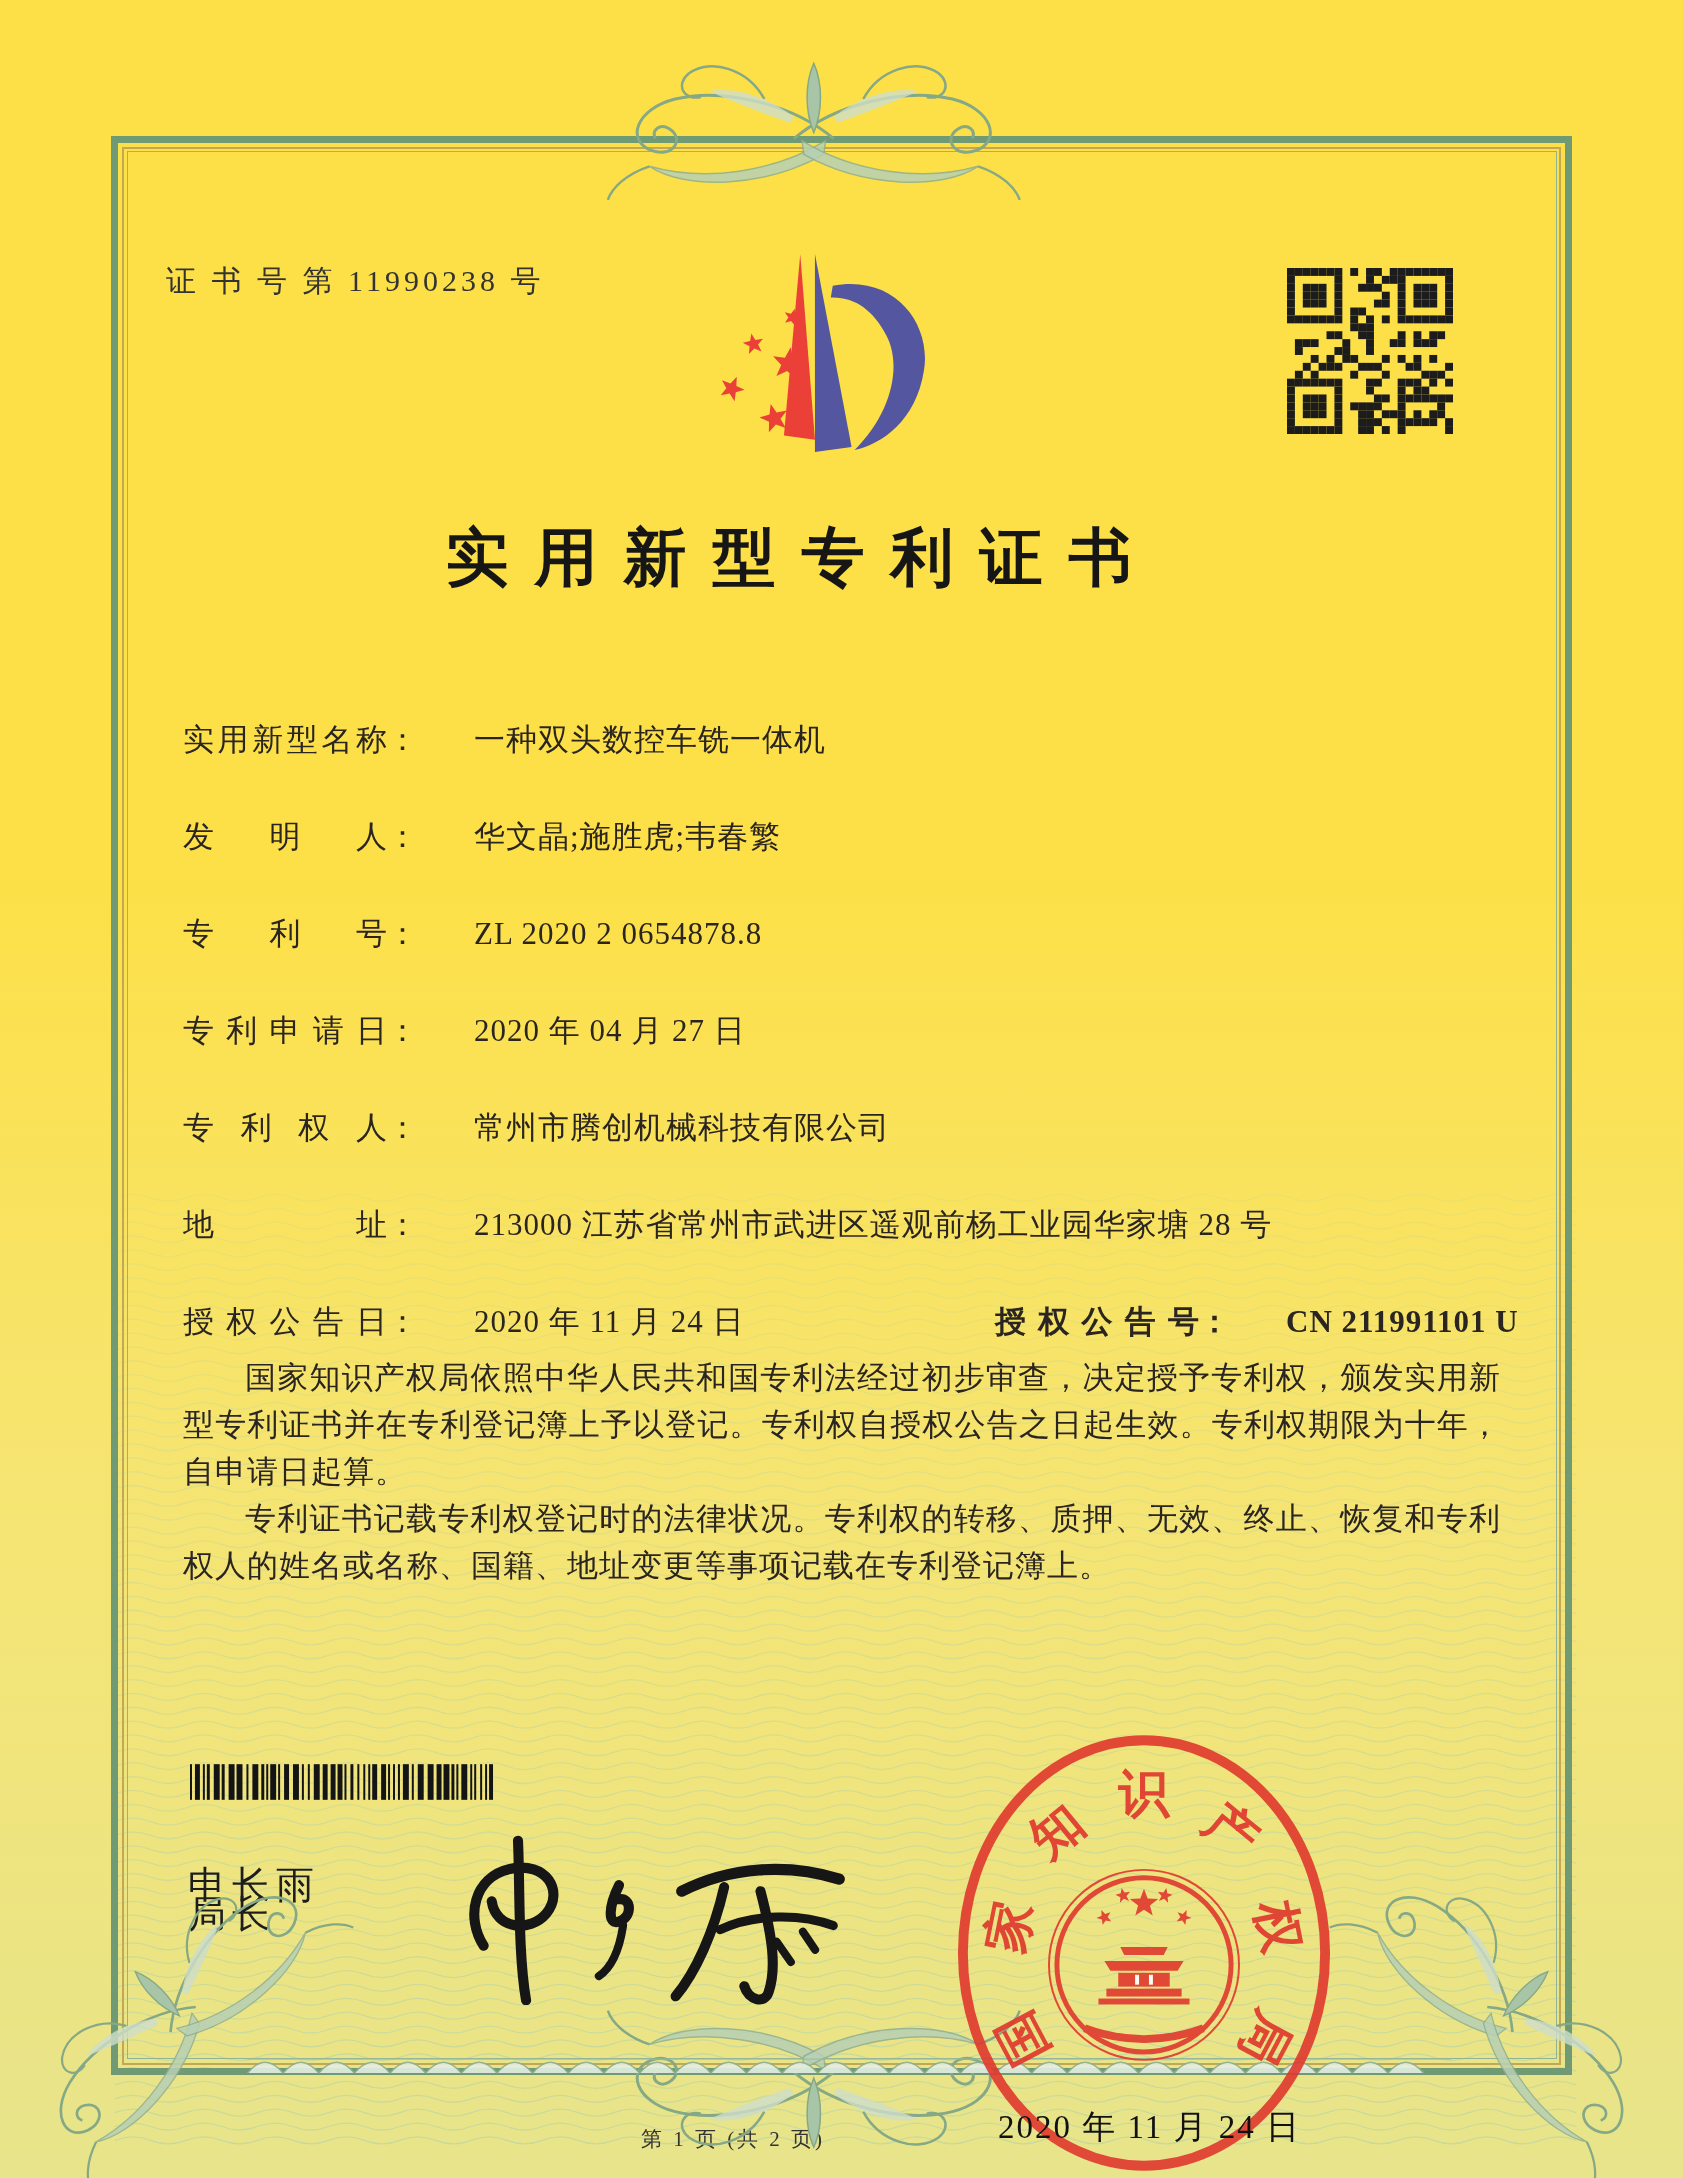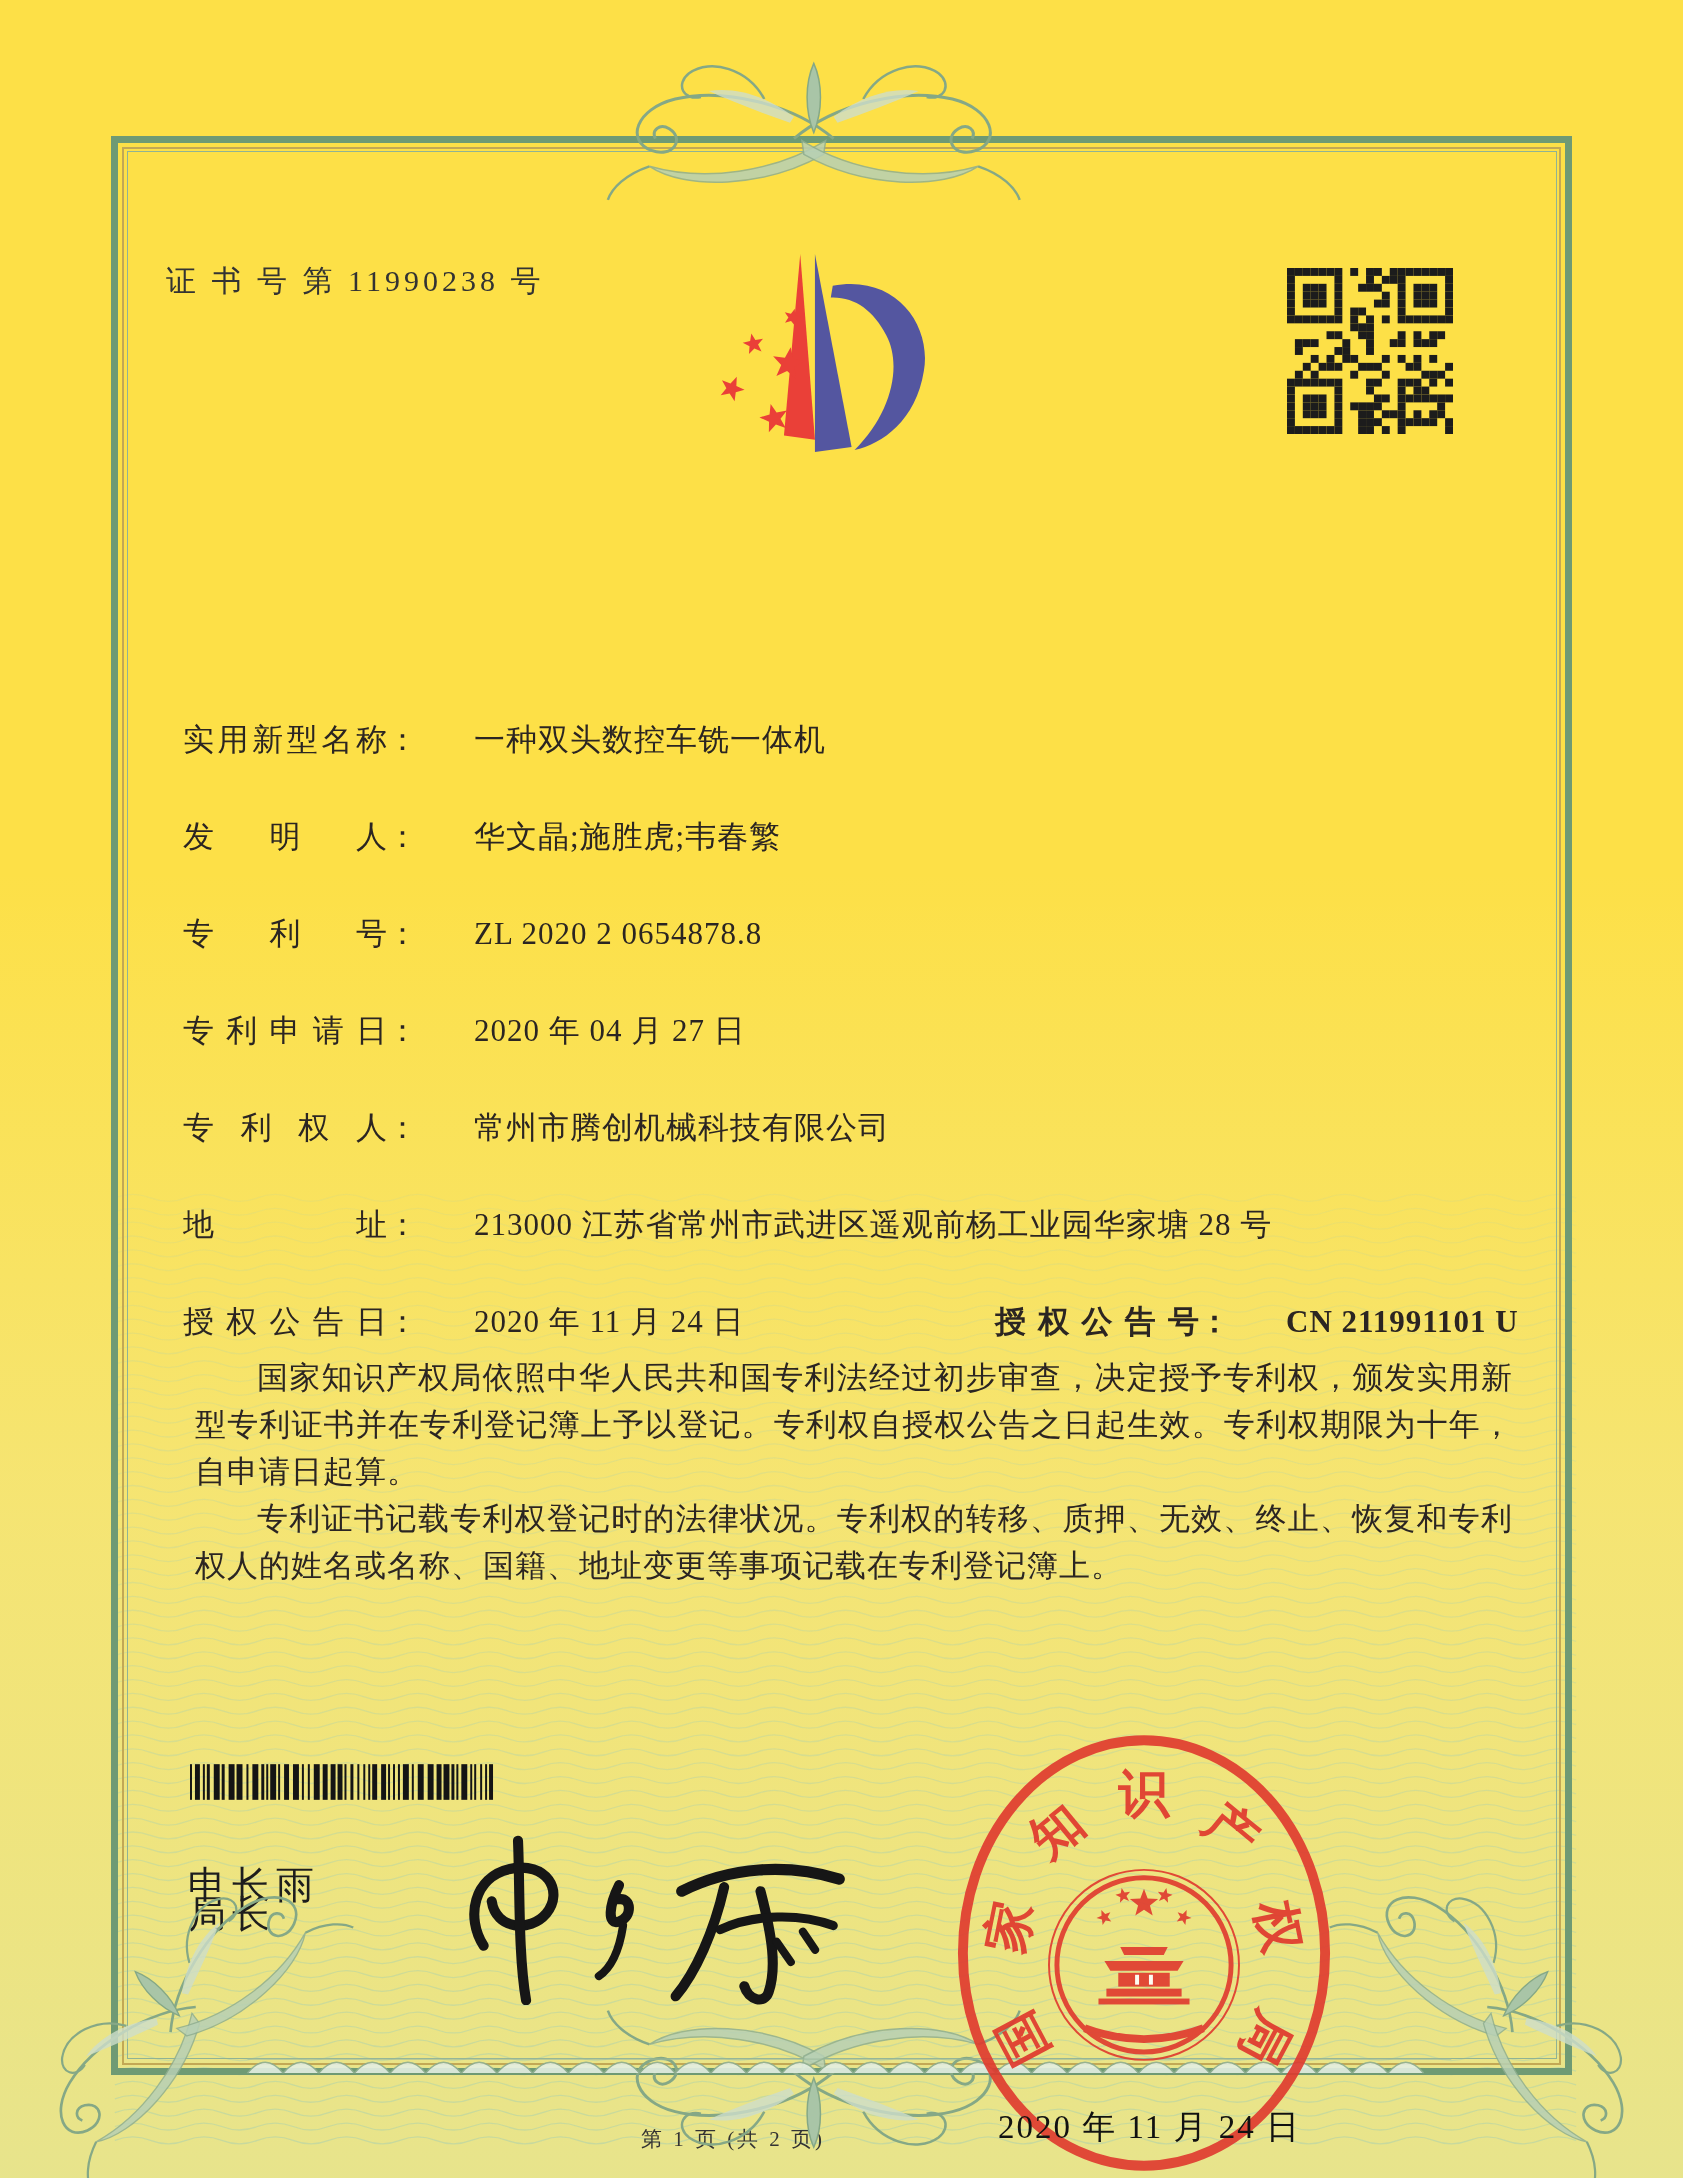--- a/index.html
+++ b/index.html
@@ -22,21 +22,21 @@
   .cert-no{left:166px;top:261px;font-size:30px;letter-spacing:4px;color:#333;}
   .title{left:168px;top:515px;width:1267px;text-align:center;font-size:63px;
     font-weight:bold;letter-spacing:26px;color:#161616;}
   .frow{left:183px;height:46px;font-size:31px;color:#2b2522;white-space:nowrap;}
   .flabel{display:inline-block;width:204px;text-align:justify;text-align-last:justify;
     vertical-align:top;}
   .fcolon{display:inline-block;margin-right:8px;}
   .fvalue{letter-spacing:1px;margin-left:48px;}
   .frow2{left:812px;top:0;font-weight:bold;}
   .paras{left:183px;top:1354px;width:1318px;font-size:31px;line-height:47px;
-    color:#2b2522;text-align:justify;letter-spacing:1px;margin-left:12px;}
+    color:#2b2522;text-align:justify;letter-spacing:1px;}
   .paras p{margin:0;text-indent:2em;}
   .issuer-title{left:188px;top:1889px;font-size:38px;letter-spacing:6px;color:#1d1d1d;
     font-family:"Liberation Sans","DejaVu Sans",sans-serif;}
   .issuer-name{left:188px;top:1860px;font-size:38px;letter-spacing:6px;color:#1d1d1d;
     font-family:"Liberation Sans","DejaVu Sans",sans-serif;}
   .seal-date{left:998px;top:2105px;font-size:33px;letter-spacing:2px;color:#111;z-index:6;}
   .footer{left:515px;top:2125px;width:436px;text-align:center;font-size:21px;
     letter-spacing:3px;color:#333;}
   
   .seal{left:1144px;top:1952px;width:0;height:0;z-index:5;}
@@ -413,20 +413,21 @@
       <rect x="32" y="160" width="8" height="8" fill="#1c1c1c"></rect>
       <rect x="40" y="160" width="8" height="8" fill="#1c1c1c"></rect>
       <rect x="48" y="160" width="8" height="8" fill="#1c1c1c"></rect>
       <rect x="72" y="160" width="8" height="8" fill="#1c1c1c"></rect>
       <rect x="80" y="160" width="8" height="8" fill="#1c1c1c"></rect>
       <rect x="96" y="160" width="8" height="8" fill="#1c1c1c"></rect>
       <rect x="112" y="160" width="8" height="8" fill="#1c1c1c"></rect>
       <rect x="160" y="160" width="8" height="8" fill="#1c1c1c"></rect>
     </svg>
 
+  <div class="abs title">实用新型专利证书</div>
 
   <div class="abs frow" style="top:719px;">
     <span class="flabel">实用新型名称</span><span class="fcolon">：</span><span class="fvalue">一种双头数控车铣一体机</span>
   </div>
   <div class="abs frow" style="top:816px;">
     <span class="flabel">发明人</span><span class="fcolon">：</span><span class="fvalue">华文晶;施胜虎;韦春繁</span>
   </div>
   <div class="abs frow" style="top:913px;">
     <span class="flabel">专利号</span><span class="fcolon">：</span><span class="fvalue">ZL 2020 2 0654878.8</span>
   </div>

